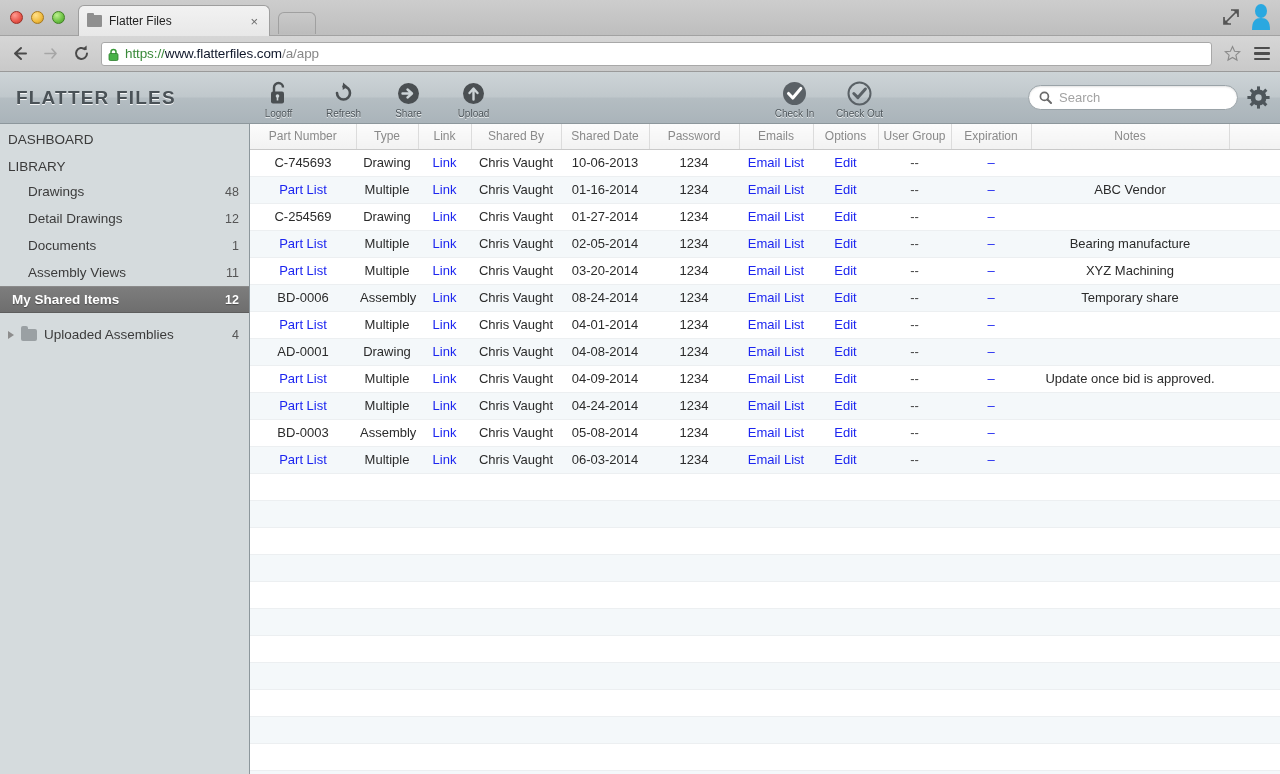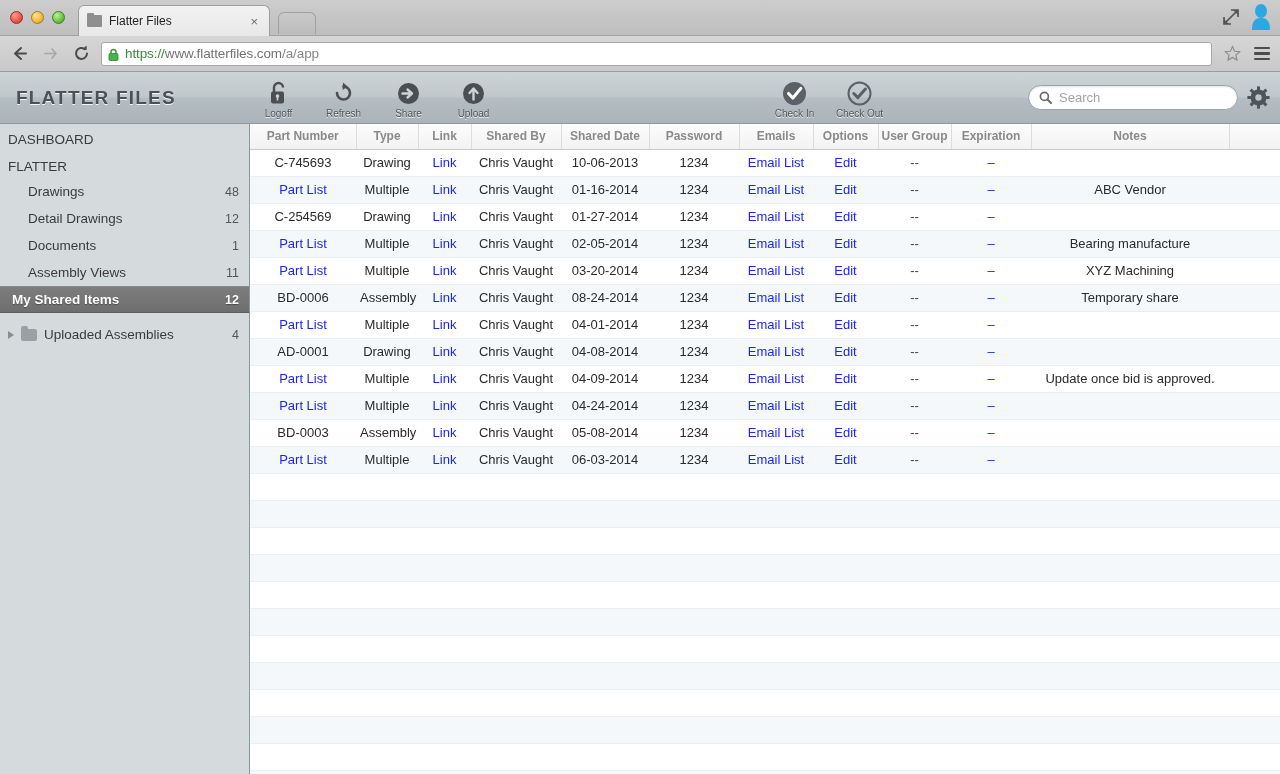--- a/index.html
+++ b/index.html
@@ -72,21 +72,21 @@
   .nav-btn { width: 22px; height: 22px; display:flex; align-items:center; justify-content:center; color:#4a4a4a; }
   .nav-btn.disabled { color: #a6a6a6; }
   .urlbar {
     flex: 1; height: 24px;
     background: #fff; border: 1px solid #a8a8a8; border-radius: 3px;
     display: flex; align-items: center; padding: 0 6px; gap: 6px;
   }
   .lock-ico { width: 11px; height: 13px; flex: 0 0 auto; }
   .url-text { font-size: 13.5px; color: #555; letter-spacing: -0.1px; white-space: nowrap; }
   .url-text .scheme { color: #3a8a3a; }
-  .url-text .host { color: #737373; }
+  .url-text .host { color: #0f172a; }
   .url-text .path { color: #888; }
   .star-btn { width: 22px; height: 22px; display:flex; align-items:center; justify-content:center; }
   .menu-btn { width: 20px; height: 22px; display:flex; flex-direction:column; justify-content:center; gap:3px; padding: 0 2px; }
   .menu-btn span { display:block; height: 2.5px; background: #4d4d4d; border-radius: 1px; }
 
   
   .app { width: 1280px; height: 702px; position: relative; }
 
   .apptoolbar {
     height: 52px; width: 1280px;
@@ -191,21 +191,21 @@
   .sidebar-fill { flex: 1; }
 
   
   .content { flex: 1; background: #fff; overflow: hidden; }
   table.grid { width: 100%; border-collapse: collapse; table-layout: fixed; }
   table.grid thead th {
     height: 25px;
     background: linear-gradient(to bottom, #fcfcfc 0%, #f2f2f2 100%);
     border-bottom: 1px solid #c9c9c9;
     border-right: 1px solid #dcdcdc;
-    font-size: 12px; font-weight: bold; color: #8a8a8a;
+    font-size: 12px; font-weight: normal; color: #8a8a8a;
     text-align: center; padding: 0 3px;
   }
   table.grid thead th:last-child { border-right: none; }
   table.grid tbody td {
     height: 27px; font-size: 13px; color: #2b2b2b;
     text-align: center; padding: 0 4px;
     border-bottom: 1px solid #eceff1;
     white-space: nowrap; overflow: hidden;
   }
   table.grid tbody tr.odd  td { background: #ffffff; }
@@ -394,21 +394,21 @@
     </div>
   </div>
 
   <div class="body-area">
 
     <div class="sidebar">
       <div class="nav-section">
         <span>DASHBOARD</span>
       </div>
       <div class="nav-section">
-        <span>FLATTER</span>
+        <span>LIBRARY</span>
       </div>
 
       <div class="nav-item">
         <span>Drawings</span>
         <span class="cnt">48</span>
       </div>
       <div class="nav-item">
         <span>Detail Drawings</span>
         <span class="cnt">12</span>
       </div>

